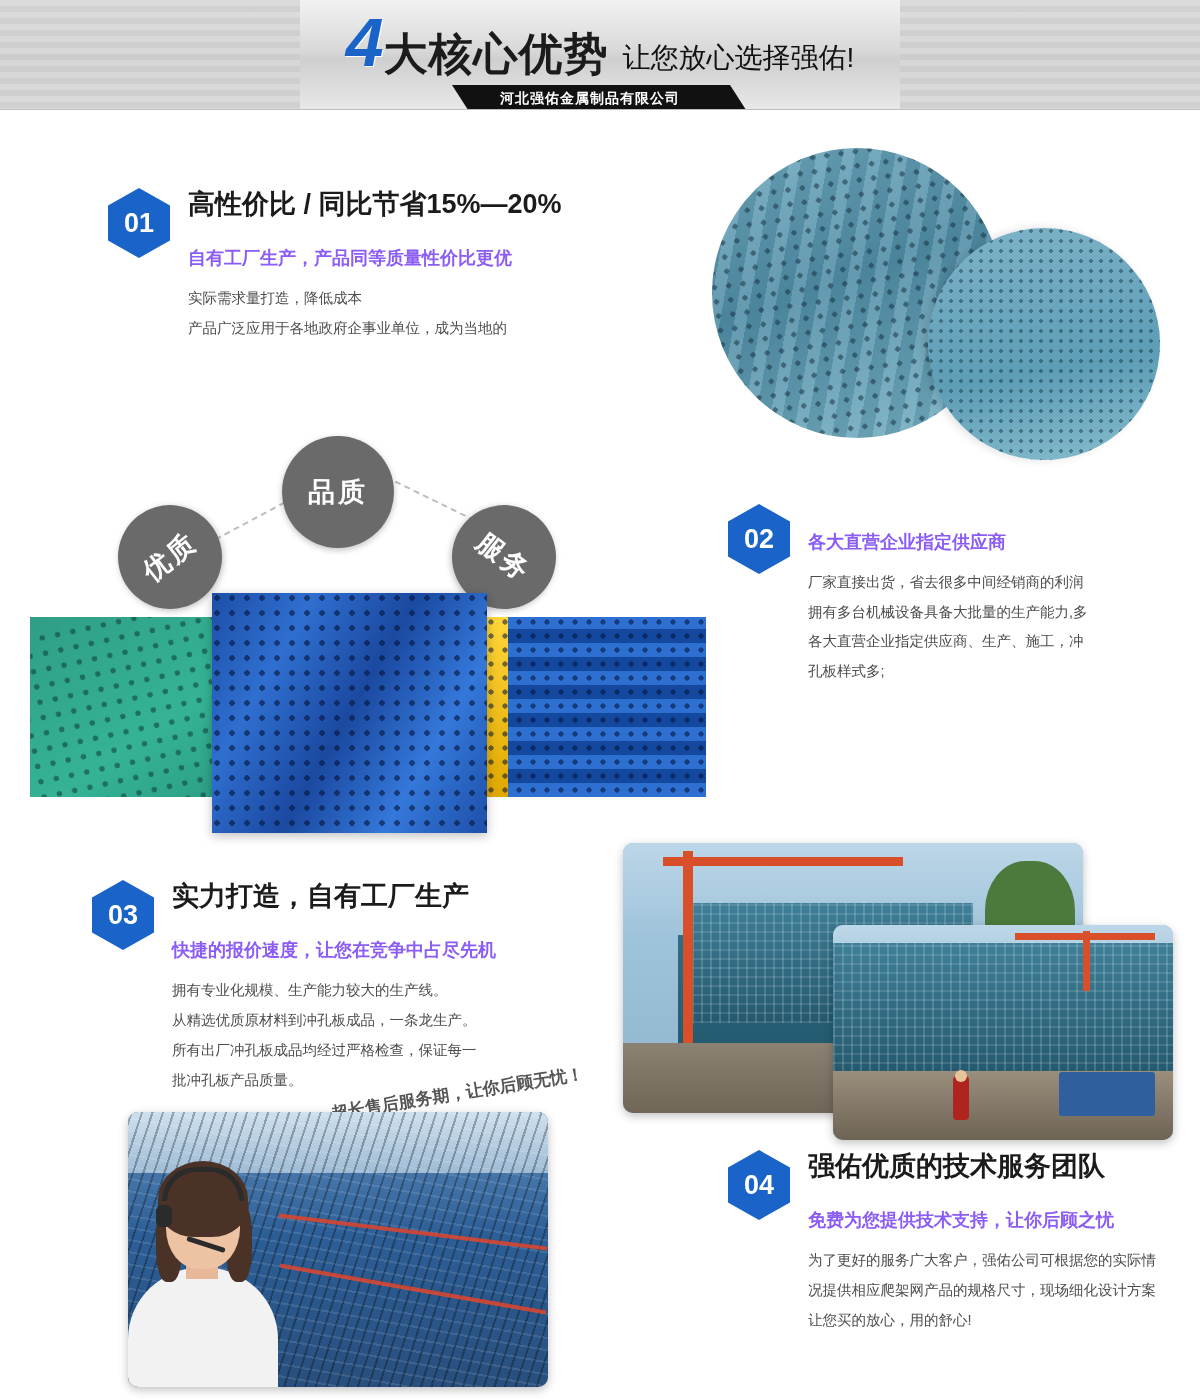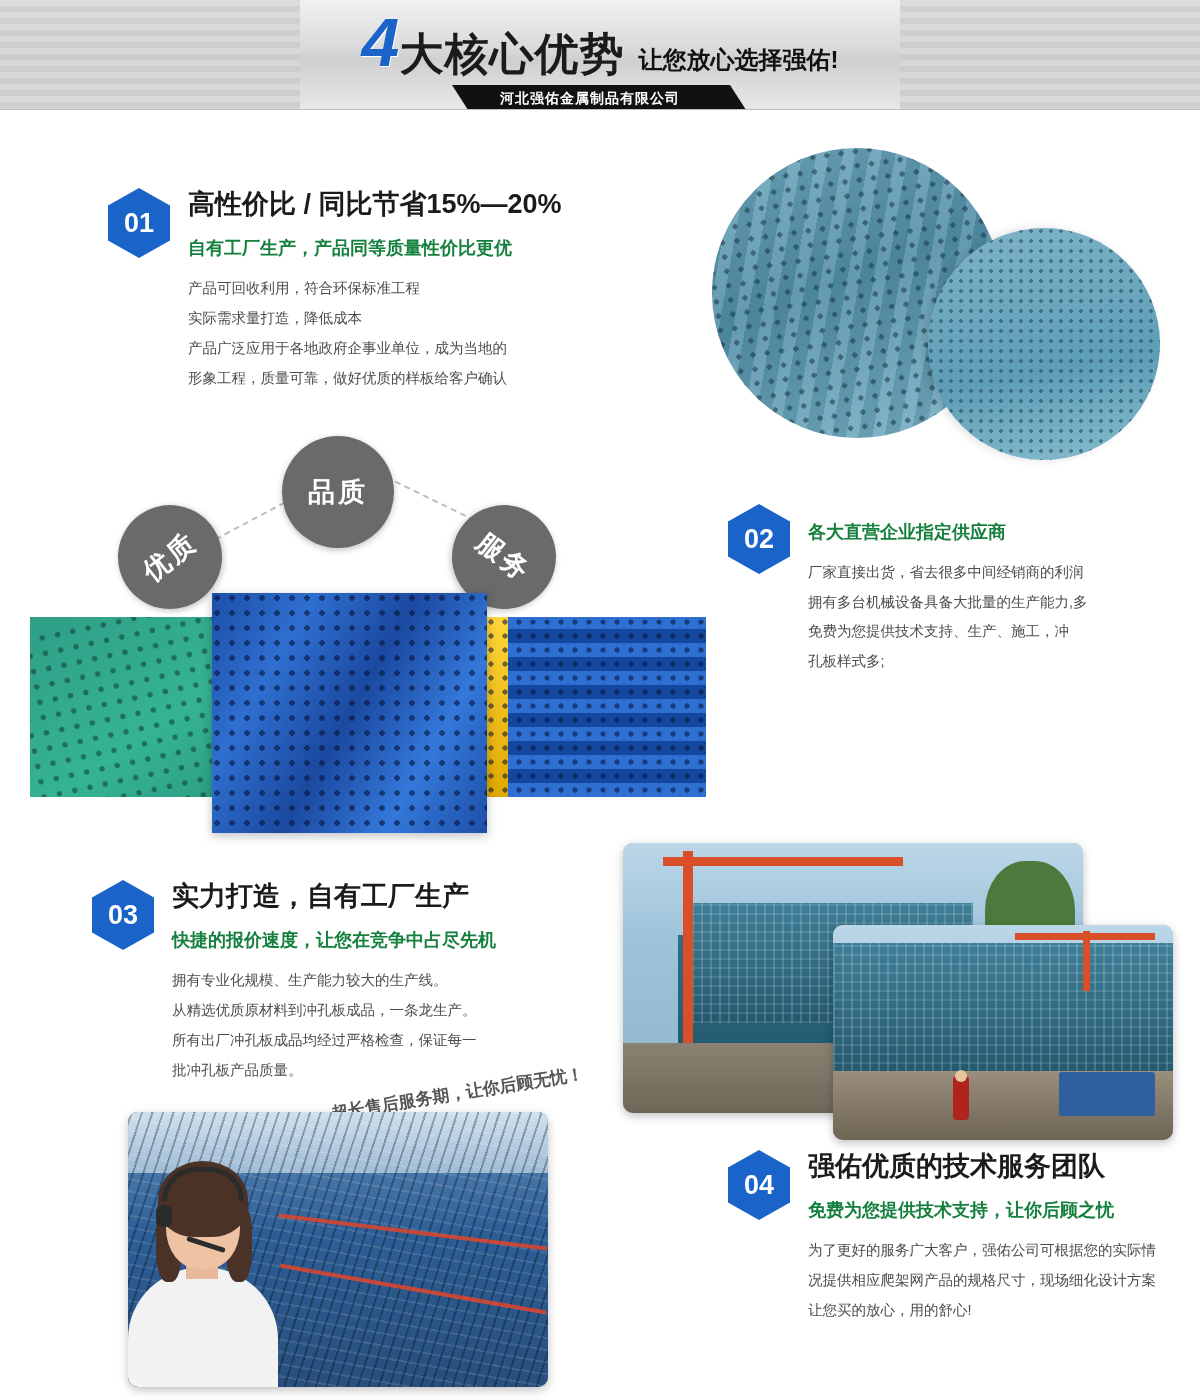--- a/index.html
+++ b/index.html
@@ -31,21 +31,21 @@
   .head-title { display:flex; align-items:flex-end; margin-top:8px; }
   .head-num {
     font-size:68px; font-weight:bold; color:#1a63c8; line-height:1;
     font-style:italic; letter-spacing:-2px; text-shadow:1px 1px 0 #ffffff;
   }
   .head-big {
     font-size:44px; font-weight:bold; color:#1b1b1b; line-height:1;
     margin-left:2px; letter-spacing:1px;text-align:right;
   }
   .head-sub {
-    font-size:24px; font-weight:bold; color:#111; margin-left:14px; line-height:1;
+    font-size:28px; font-weight:normal; color:#111; margin-left:14px; line-height:1;
     padding-bottom:4px;
   }
   .head-bar {
     margin-top:9px; position:relative;
     background:#111; color:#fff; font-size:14px; font-weight:bold;
     padding:5px 50px 5px 30px; letter-spacing:1px;
   }
   .head-bar:after{
     content:""; position:absolute; right:-18px; top:0;
     border-top:28px solid transparent; border-left:18px solid #111;
@@ -59,21 +59,21 @@
   .hexnum {
     width:62px; height:70px; position:relative; flex:none;
     display:flex; align-items:center; justify-content:center;
     color:#fff; font-size:27px; font-weight:bold;
     background:#1a63c8;
     clip-path:polygon(50% 0%, 100% 25%, 100% 75%, 50% 100%, 0% 75%, 0% 25%);
   }
   .blk { position:absolute; display:flex; }
   .blk .txt { margin-left:18px; }
   .t1 { font-size:27px; font-weight:bold; color:#1b1b1b; line-height:1.2; }
-  .t2 { font-size:18px; font-weight:bold; color:#15803d; margin-top:16px; }
+  .t2 { font-size:18px; font-weight:bold; color:#8b5cf6; margin-top:26px; }
   .t3 { font-size:14.5px; color:#4d4d4d; line-height:2.05; margin-top:14px; }
 
   
   .photo { position:absolute; overflow:hidden; background:#9fb6c2; }
   .rounded { border-radius:10px; }
   .shadow { box-shadow:0 3px 10px rgba(0,0,0,.25); }
 
   
   .circ { position:absolute; border-radius:50%; overflow:hidden; }
   .circ .sheet-a {
@@ -215,24 +215,22 @@
     <div class="head-bar">河北强佑金属制品有限公司</div>
   </div>
 </div>
 
 <div class="blk" style="left:108px; top:188px; width:580px;">
   <div class="hexnum">01</div>
   <div class="txt">
     <div class="t1">高性价比 / 同比节省15%—20%</div>
     <div class="t2">自有工厂生产，产品同等质量性价比更优</div>
     <div class="t3">
-      <div>产品可回收利用，符合环保标准工程</div>
       <div>实际需求量打造，降低成本</div>
       <div>产品广泛应用于各地政府企事业单位，成为当地的</div>
-      <div>形象工程，质量可靠，做好优质的样板给客户确认</div>
     </div>
   </div>
 </div>
 
 <div class="circ" style="left:712px; top:148px; width:290px; height:290px;">
   <div class="sheet-a"></div>
   <div class="holes"></div>
 </div>
 <div class="circ" style="left:928px; top:228px; width:232px; height:232px; box-shadow:-4px 0 10px rgba(0,0,0,.12);">
   <div class="sheet-b"></div>
@@ -263,21 +261,21 @@
     </div>
 </div>
 
 <div class="blk" style="left:728px; top:504px; width:460px;">
   <div class="hexnum">02</div>
   <div class="txt">
     <div class="t2">各大直营企业指定供应商</div>
     <div class="t3">
       <div>厂家直接出货，省去很多中间经销商的利润</div>
       <div>拥有多台机械设备具备大批量的生产能力,多</div>
-      <div>免费为您提供技术支持、生产、施工，冲</div>
+      <div>各大直营企业指定供应商、生产、施工，冲</div>
       <div>孔板样式多;</div>
     </div>
   </div>
 </div>
 
 <div class="blk" style="left:92px; top:880px; width:560px;">
   <div class="hexnum">03</div>
   <div class="txt">
     <div class="t1">实力打造，自有工厂生产</div>
     <div class="t2">快捷的报价速度，让您在竞争中占尽先机</div>

